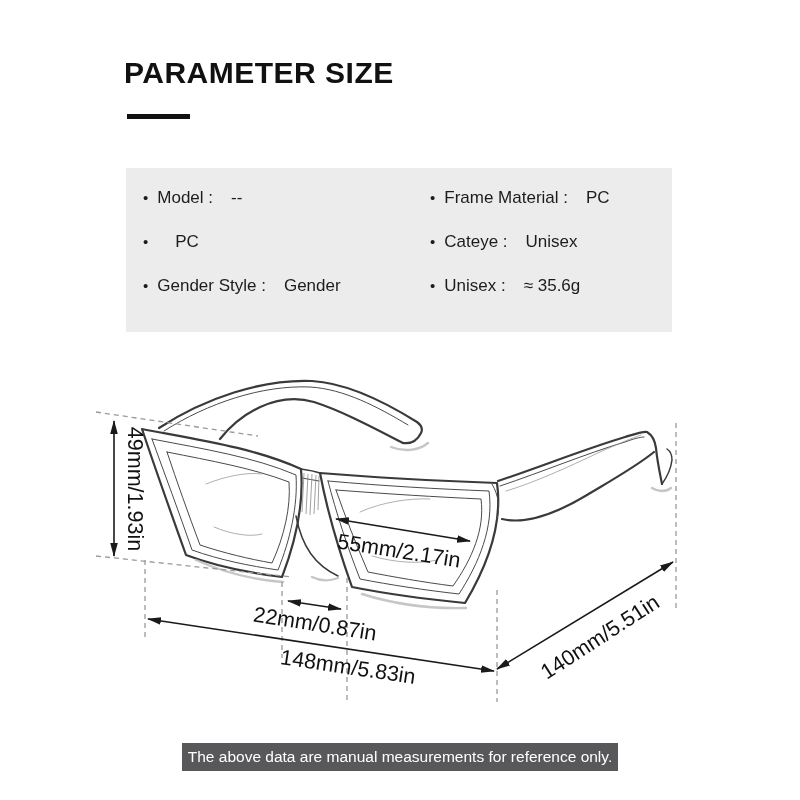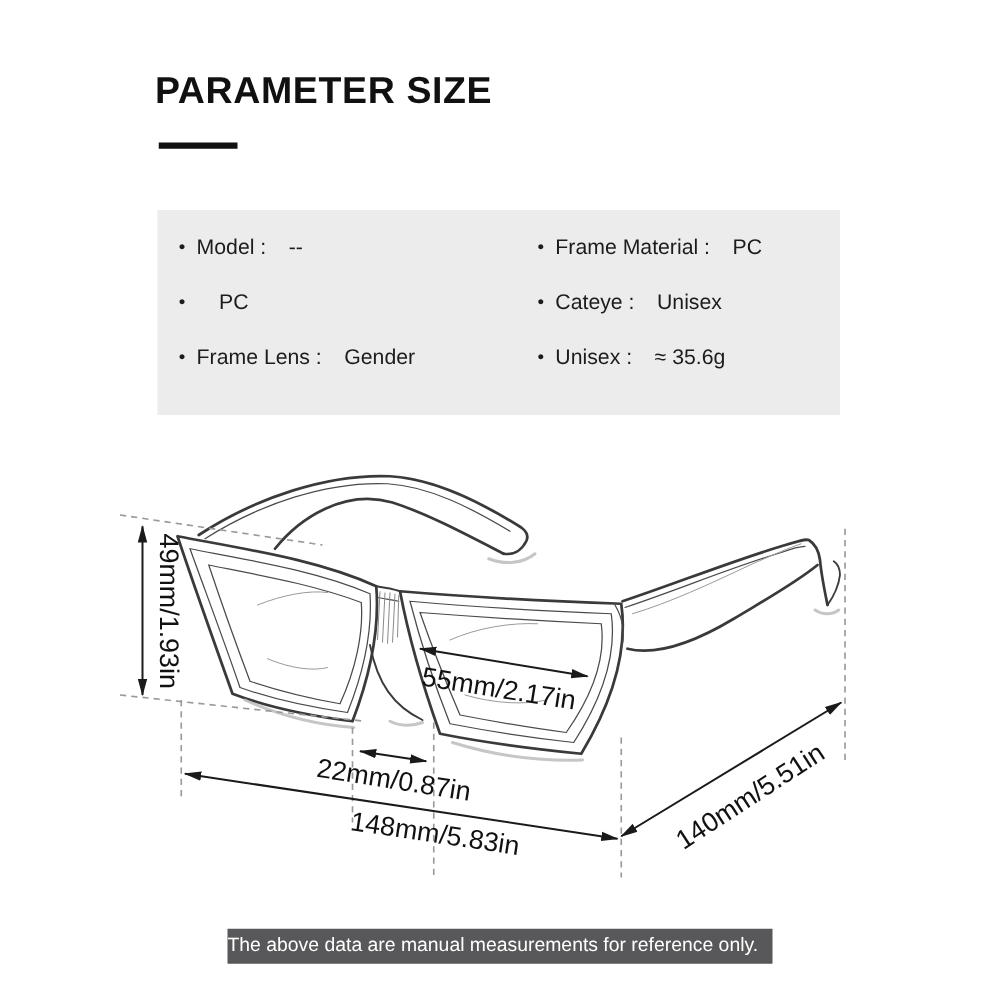--- a/index.html
+++ b/index.html
@@ -32,42 +32,42 @@
   .s15{stroke:#3a3a3a;stroke-width:1.5;fill:none;stroke-linecap:round;}
   .s1{stroke:#4a4a4a;stroke-width:1;fill:none;stroke-linecap:round;}
   .s0{stroke:#9a9a9a;stroke-width:.8;fill:none;stroke-linecap:round;}
   .s0h{stroke:#8a8a8a;stroke-width:.8;fill:none;}
   .sh{stroke:#bcbcbc;stroke-width:2.4;fill:none;opacity:.85;stroke-linecap:round;}
   .dash{stroke:#999999;stroke-width:1.3;stroke-dasharray:5 4;fill:none;}
   .dim{stroke:#1a1a1a;stroke-width:1.6;}
   .dtext{font-family:"Liberation Sans",sans-serif;font-size:21.5px;fill:#111;}
   .footer-bar{
     position:absolute;left:182px;top:743px;width:436px;height:28px;
-    background:#58585a;color:#ffffff;font-size:15.5px;line-height:28px;text-align:left;
+    background:#58585a;color:#ffffff;font-size:15.5px;line-height:28px;text-align:center;
   }
 </style>
 </head>
 <body>
 
 <h1 class="page-title">PARAMETER SIZE</h1>
 <div class="title-underline"></div>
 
 <section class="panel">
   <div class="spec-row">
     <span class="b">•</span>
     <span class="lab">Model :</span>
     <span class="val">--</span>
   </div>
   <div class="spec-row">
     <span class="b">•</span>
     <span class="val">PC</span>
   </div>
   <div class="spec-row">
     <span class="b">•</span>
-    <span class="lab">Frame Lens :</span>
+    <span class="lab">Gender Style :</span>
     <span class="val">Gender</span>
   </div>
   <div class="spec-row">
     <span class="b">•</span>
     <span class="lab">Frame Material :</span>
     <span class="val">PC</span>
   </div>
   <div class="spec-row">
     <span class="b">•</span>
     <span class="lab">Cateye :</span>

